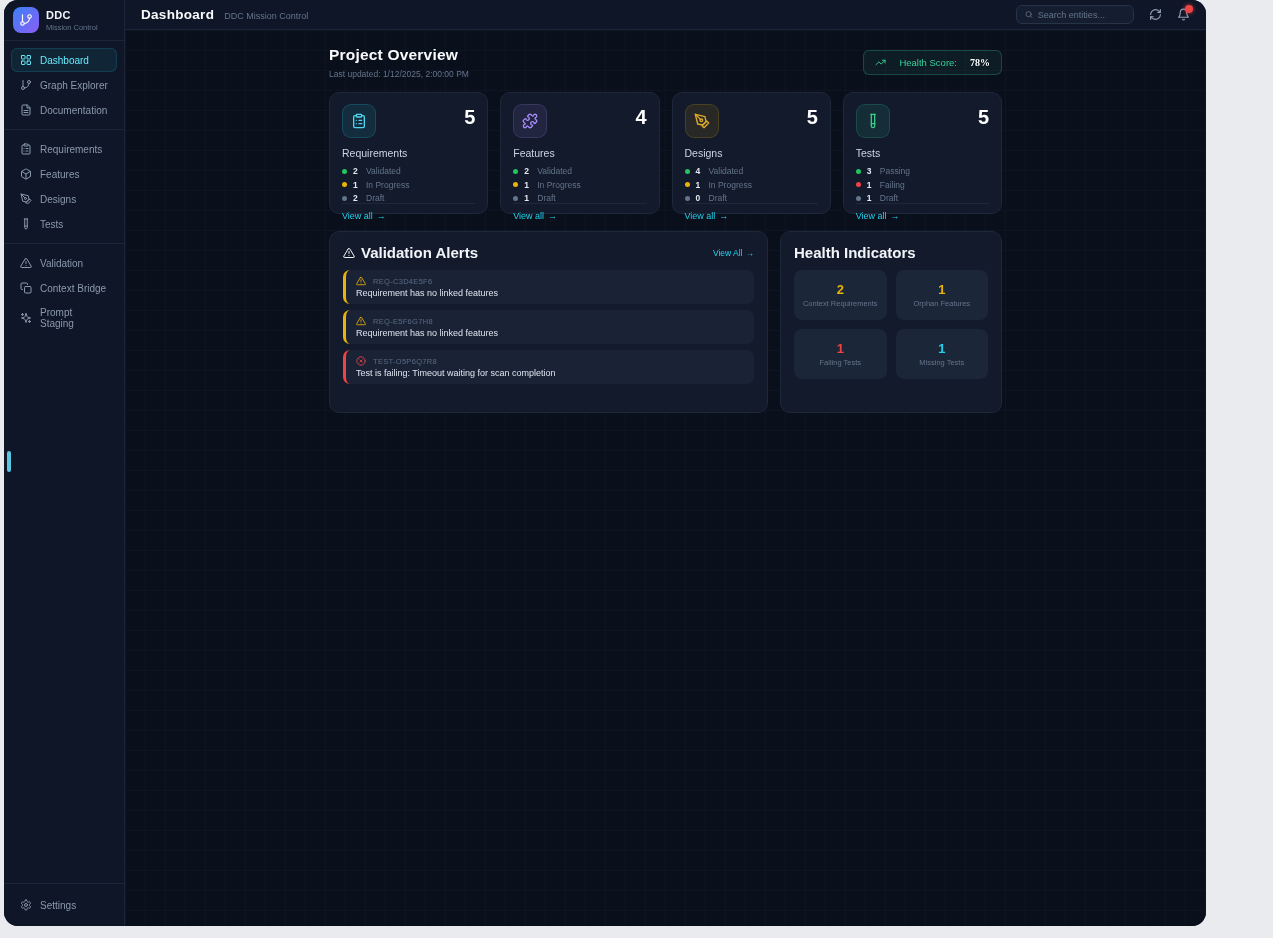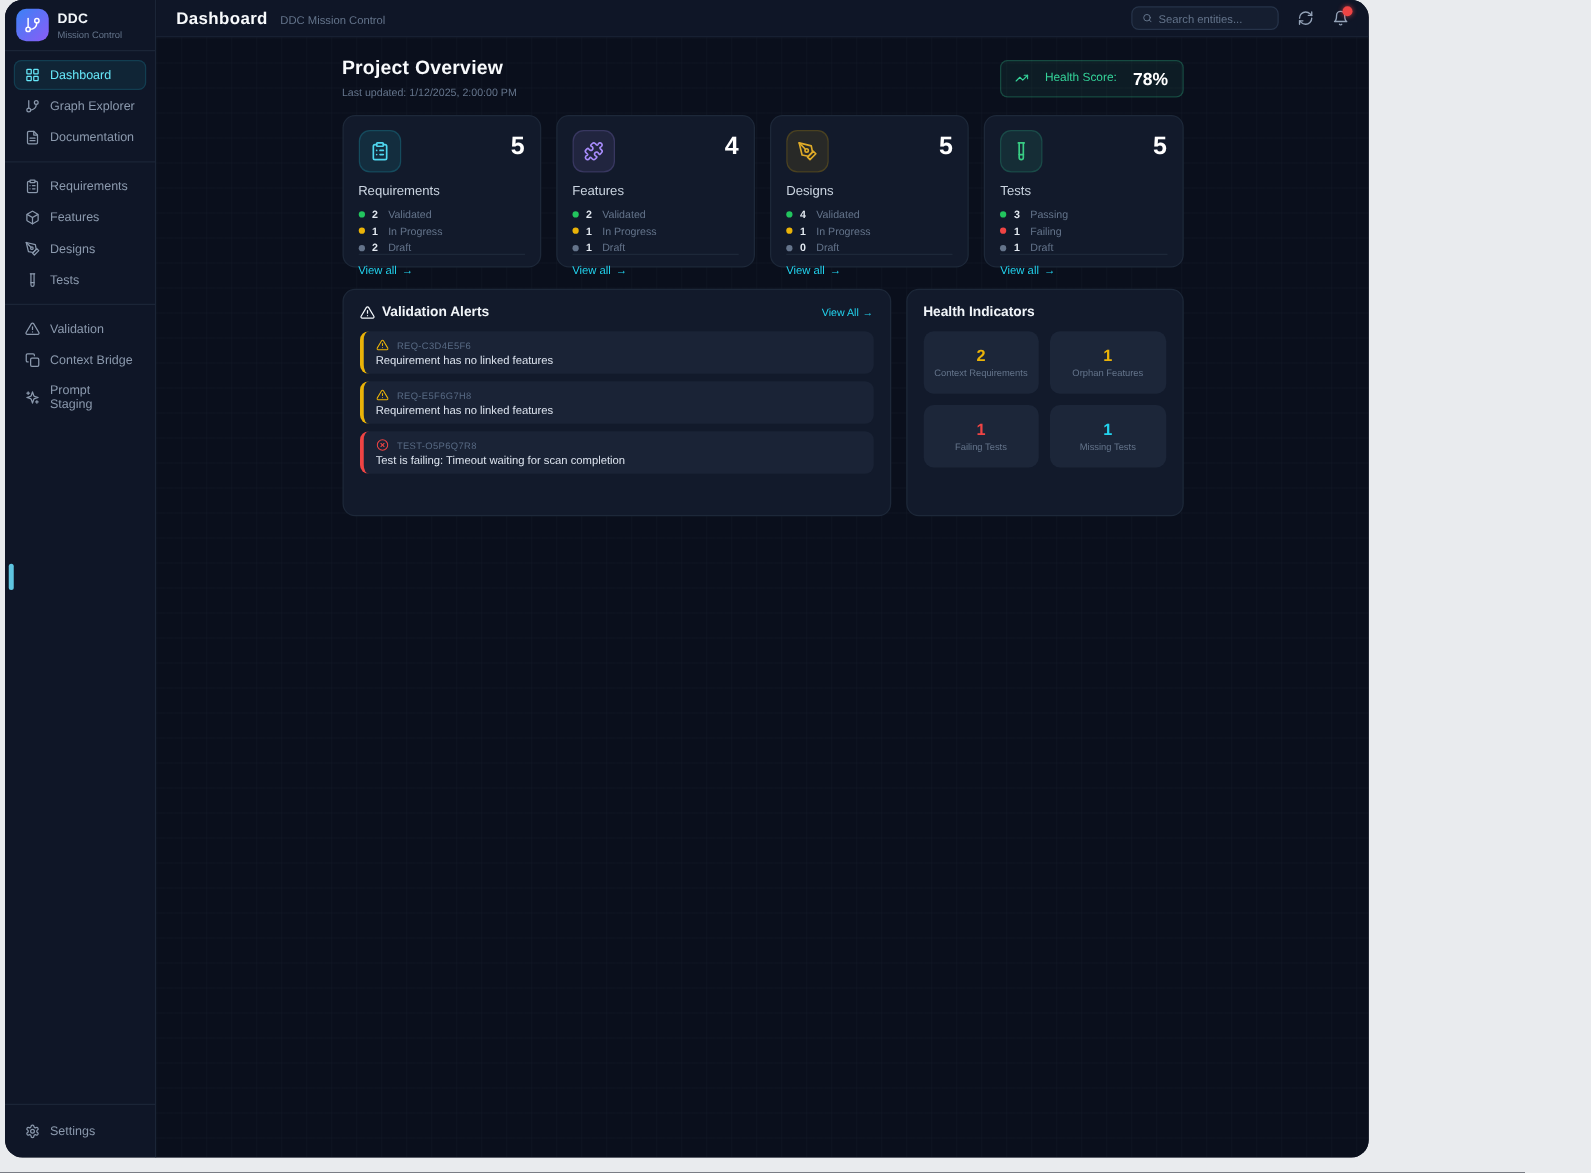--- a/index.html
+++ b/index.html
@@ -4,21 +4,21 @@
 <style>
   * { margin:0; padding:0; box-sizing:border-box; }
   html,body { width:1273px; height:938px; }
   body {
     background:#e9ebee;
     font-family:"Liberation Sans", sans-serif;
     position:relative;
     overflow:hidden;
   }
   .app {
-    position:absolute; left:4px; top:0; width:1091px; height:926px;
+    position:absolute; left:4px; top:0; width:1202px; height:926px;
     background:#0a0f1c; border-radius:14px; overflow:hidden;
     display:flex;
     justify-content:center;
   }
   
   .sidebar {
     width:121px; background:#0f1627; border-right:1px solid #1b2537;
     display:flex; flex-direction:column; flex-shrink:0;
   }
   .logo-row { display:flex; align-items:center; gap:7px; padding:7px 9px; border-bottom:1px solid #1b2537; }
@@ -75,21 +75,21 @@
   .content-inner { width:673px; margin:0 auto; }
   
   .overview-row { display:flex; justify-content:space-between; align-items:center; margin-bottom:13px; }
   .page-title { font-size:15.5px; font-weight:bold; color:#f8fafc; letter-spacing:.2px; }
   .last-updated { font-size:8.5px; color:#64748b; margin-top:5px; }
   .health-badge {
     display:flex; align-items:center; gap:13px; padding:6px 11px;
     background:rgba(52,211,153,0.07); border:1px solid rgba(52,211,153,0.25);
     border-radius:6px; font-size:9.5px; color:#34d399; cursor:default;
   }
-  .health-badge b { color:#ffffff; font-size:14px; }
+  .health-badge b { color:#ffffff; font-size:10px;font-family:Liberation Serif, serif; }
   
   .stats-grid { display:grid; grid-template-columns:repeat(4,1fr); gap:12px; margin-bottom:17px; }
   .stat-card {
     background:#121a2b; border:1px solid #1d2839; border-radius:10px;
     padding:11px 12px; height:122px; display:flex; flex-direction:column;
   }
   .stat-top { display:flex; justify-content:space-between; align-items:flex-start; }
   .icon-tile { width:34px; height:34px; border-radius:9px; display:flex; align-items:center; justify-content:center; border:1px solid transparent; }
   .tile-cyan   { background:rgba(34,211,238,0.10); color:#4fd6ee; border-color:rgba(34,211,238,0.18); }
   .tile-purple { background:rgba(167,139,250,0.10); color:#a78bfa; border-color:rgba(167,139,250,0.18); }
@@ -103,21 +103,21 @@
   .status-count { color:#e2e8f0; font-weight:bold; min-width:7px; }
   .status-label { color:#64748b; }
   .view-all {
     margin-top:auto; border-top:1px solid #1d2839; padding-top:7px;
     color:#22d3ee; font-size:9px; display:flex; align-items:center; gap:4px; cursor:pointer;
   }
   
   .bottom-grid { display:grid; grid-template-columns:439px 222px; gap:12px; }
   .panel { background:#121a2b; border:1px solid #1d2839; border-radius:10px; padding:12px 13px; height:182px; overflow:hidden; }
   .panel-header { display:flex; justify-content:space-between; align-items:center; margin-bottom:9px; }
-  .panel-title { display:flex; align-items:center; gap:6px; font-size:11px; font-weight:bold; color:#f1f5f9; }
+  .panel-title { display:flex; align-items:center; gap:6px; font-size:15px; font-weight:bold; color:#f1f5f9; }
   .panel-link { color:#22d3ee; font-size:8.5px; display:flex; align-items:center; gap:3px; cursor:pointer; }
   .alert-item { background:#1a2336; border-radius:7px; border-left:3px solid; padding:4px 10px 6px; margin-bottom:6px; }
   .alert-item.warning { border-left-color:#eab308; }
   .alert-item.error   { border-left-color:#ef4444; }
   .alert-head { display:flex; align-items:center; gap:7px; margin-top:2px; }
   .alert-item.warning .alert-head svg { color:#eab308; }
   .alert-item.error   .alert-head svg { color:#ef4444; }
   .alert-id { font-size:7.5px; color:#596b85; letter-spacing:.3px; }
   .alert-msg { font-size:9px; color:#dde4ef; margin-left:0; margin-top:2px; }
   .ind-grid { display:grid; grid-template-columns:1fr 1fr; gap:9px; }

